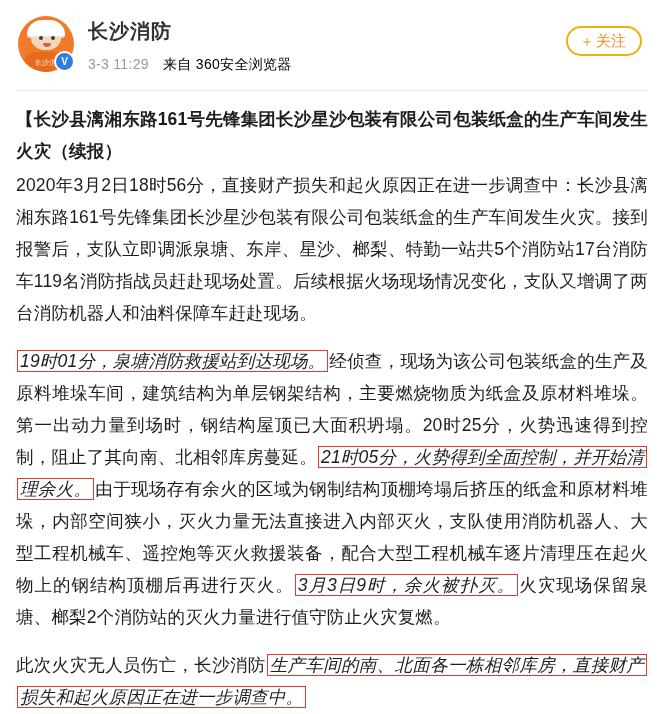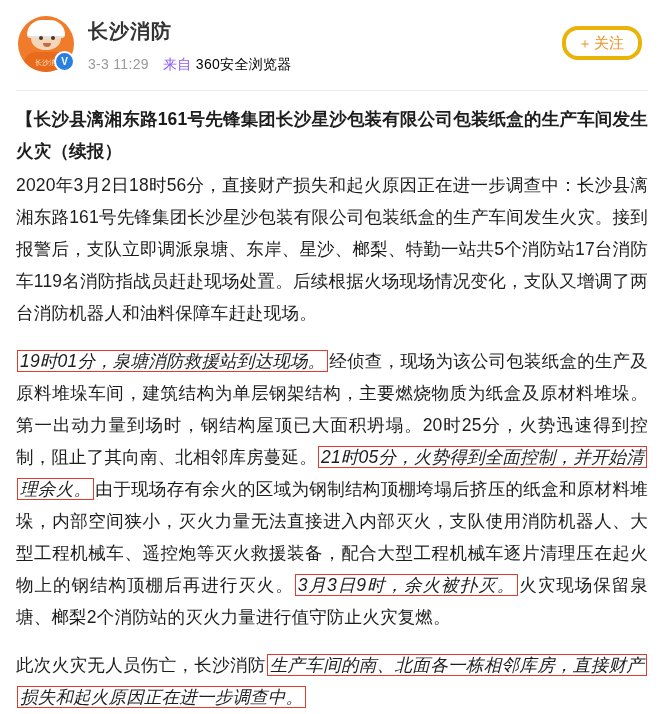--- a/index.html
+++ b/index.html
@@ -125,31 +125,31 @@
     font-weight: bold;
     letter-spacing: 1px;
   }
   .meta {
     margin-top: 11px;
     font-size: 14px;
     color: #9a9a9a;
     letter-spacing: 0.3px;
   }
   .meta .src {
-    color: #8b5cf6;
+    color: #000000;
     margin-left: 10px;
   }
   .meta .src-name {
     color: #000000;
   }
   .follow-btn {
     position: absolute;
     right: 22px;
     top: 26px;
-    border: 4px solid #eab308;
+    border: 2px solid #eab308;
     color: #f0901e;
     background: #fff;
     border-radius: 16px;
     font-size: 15px;
     padding: 5px 14px 6px 12px;
     line-height: 1;
     white-space: nowrap;
   }
   .follow-btn .plus {
     font-size: 14px;

